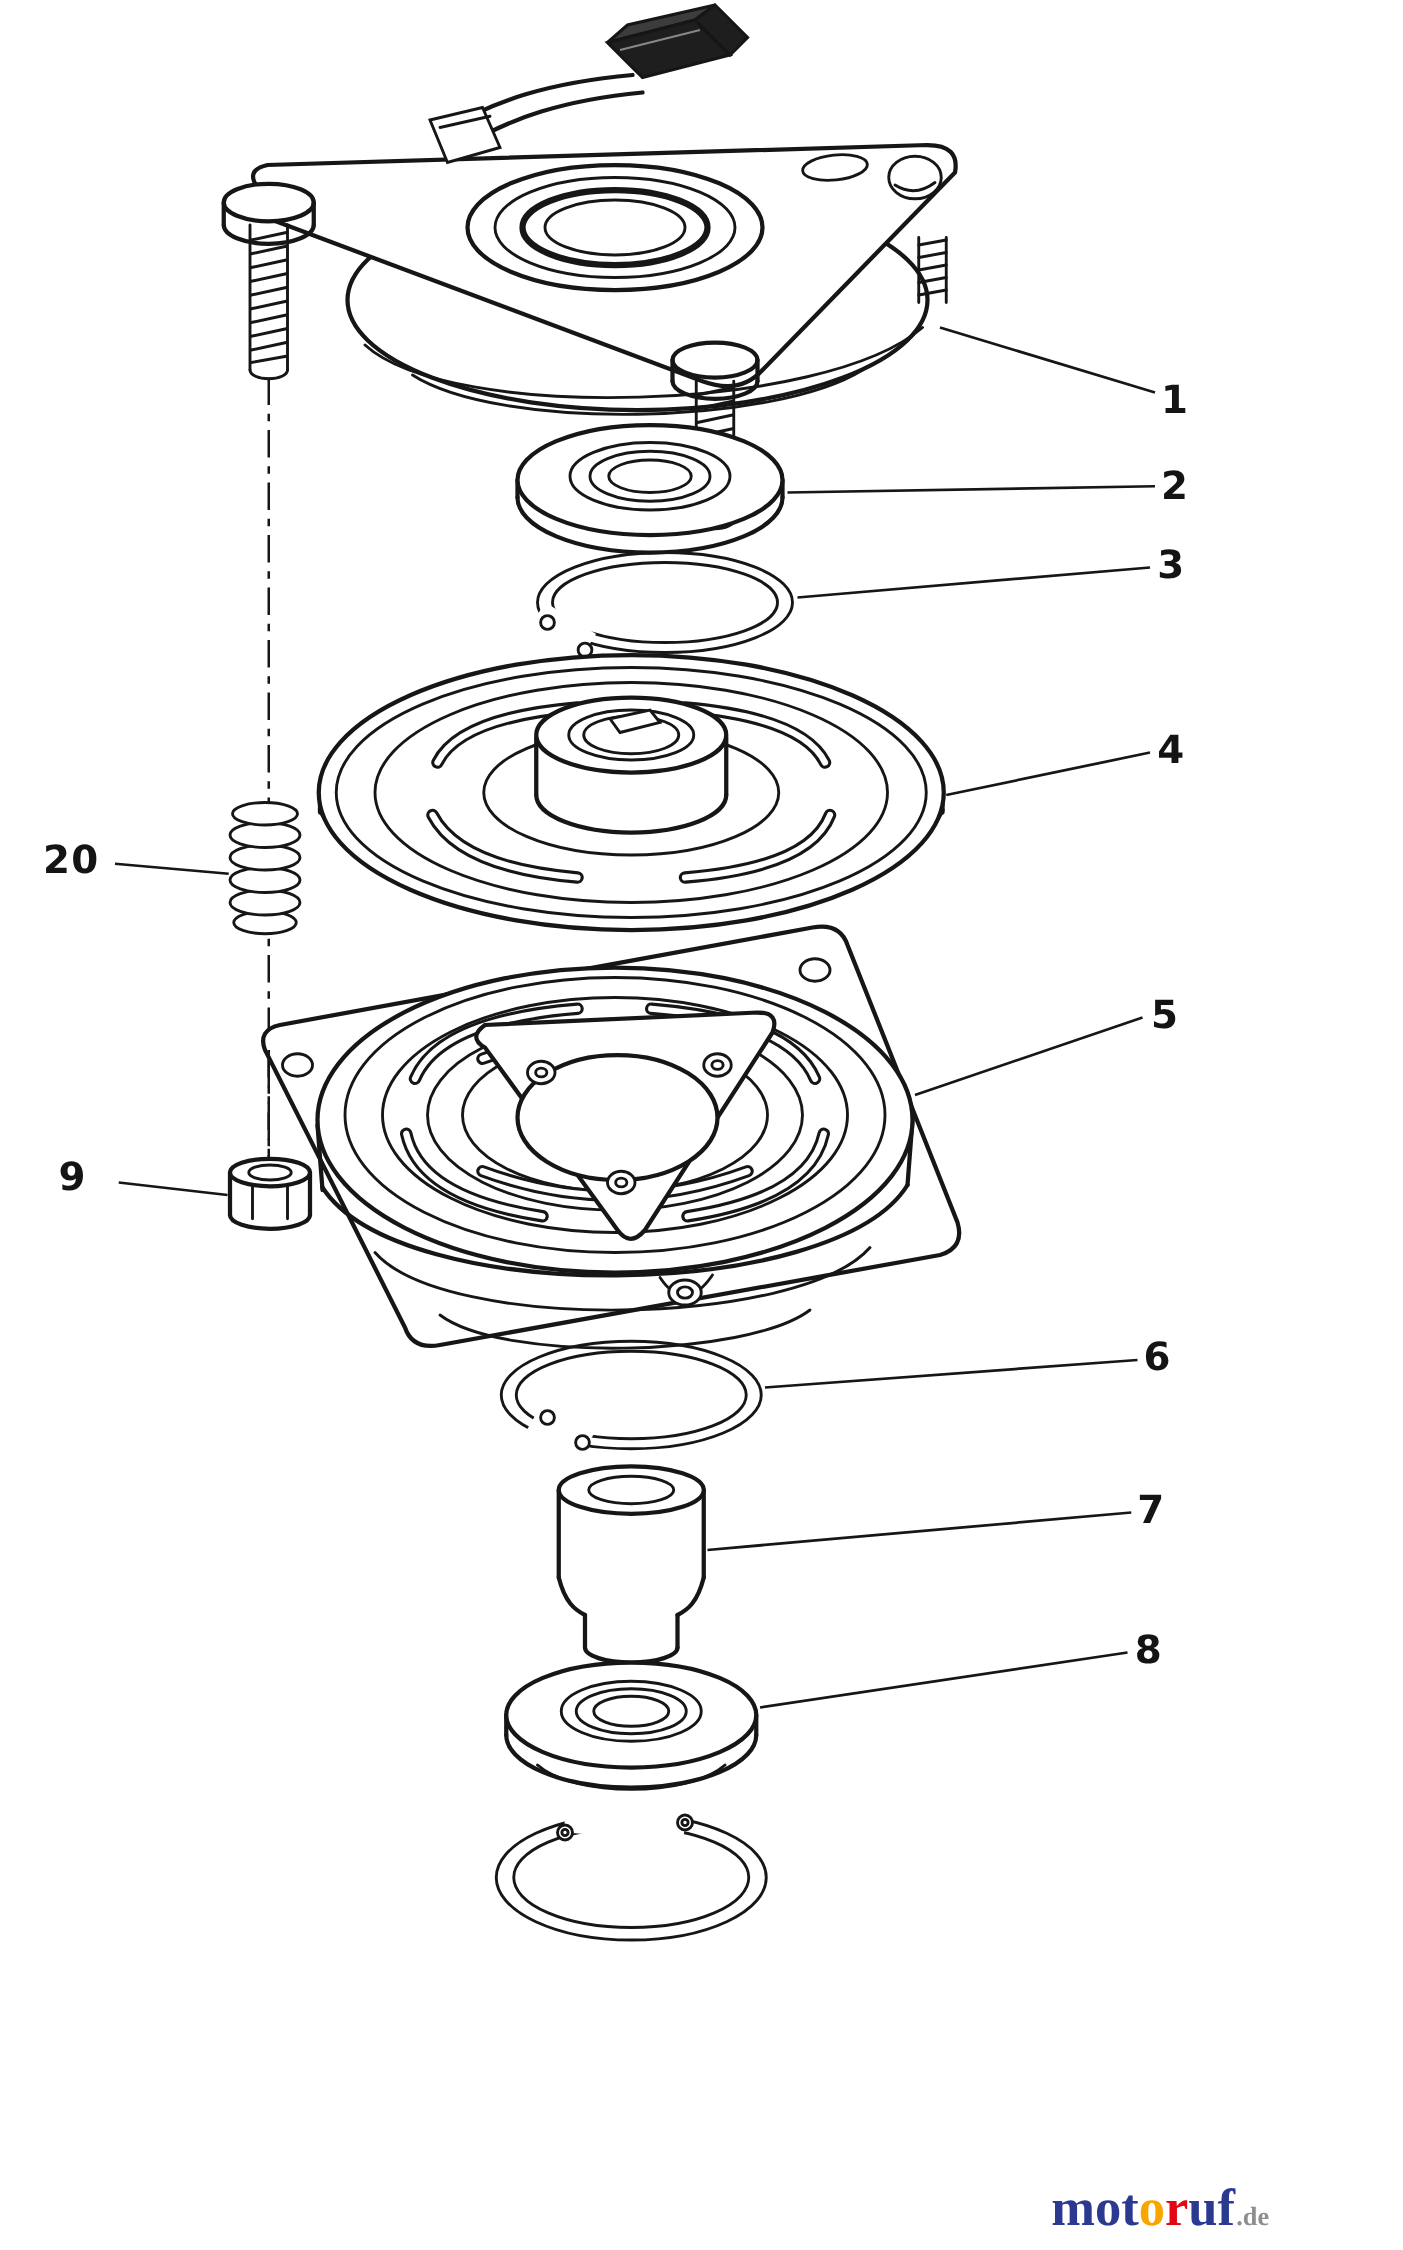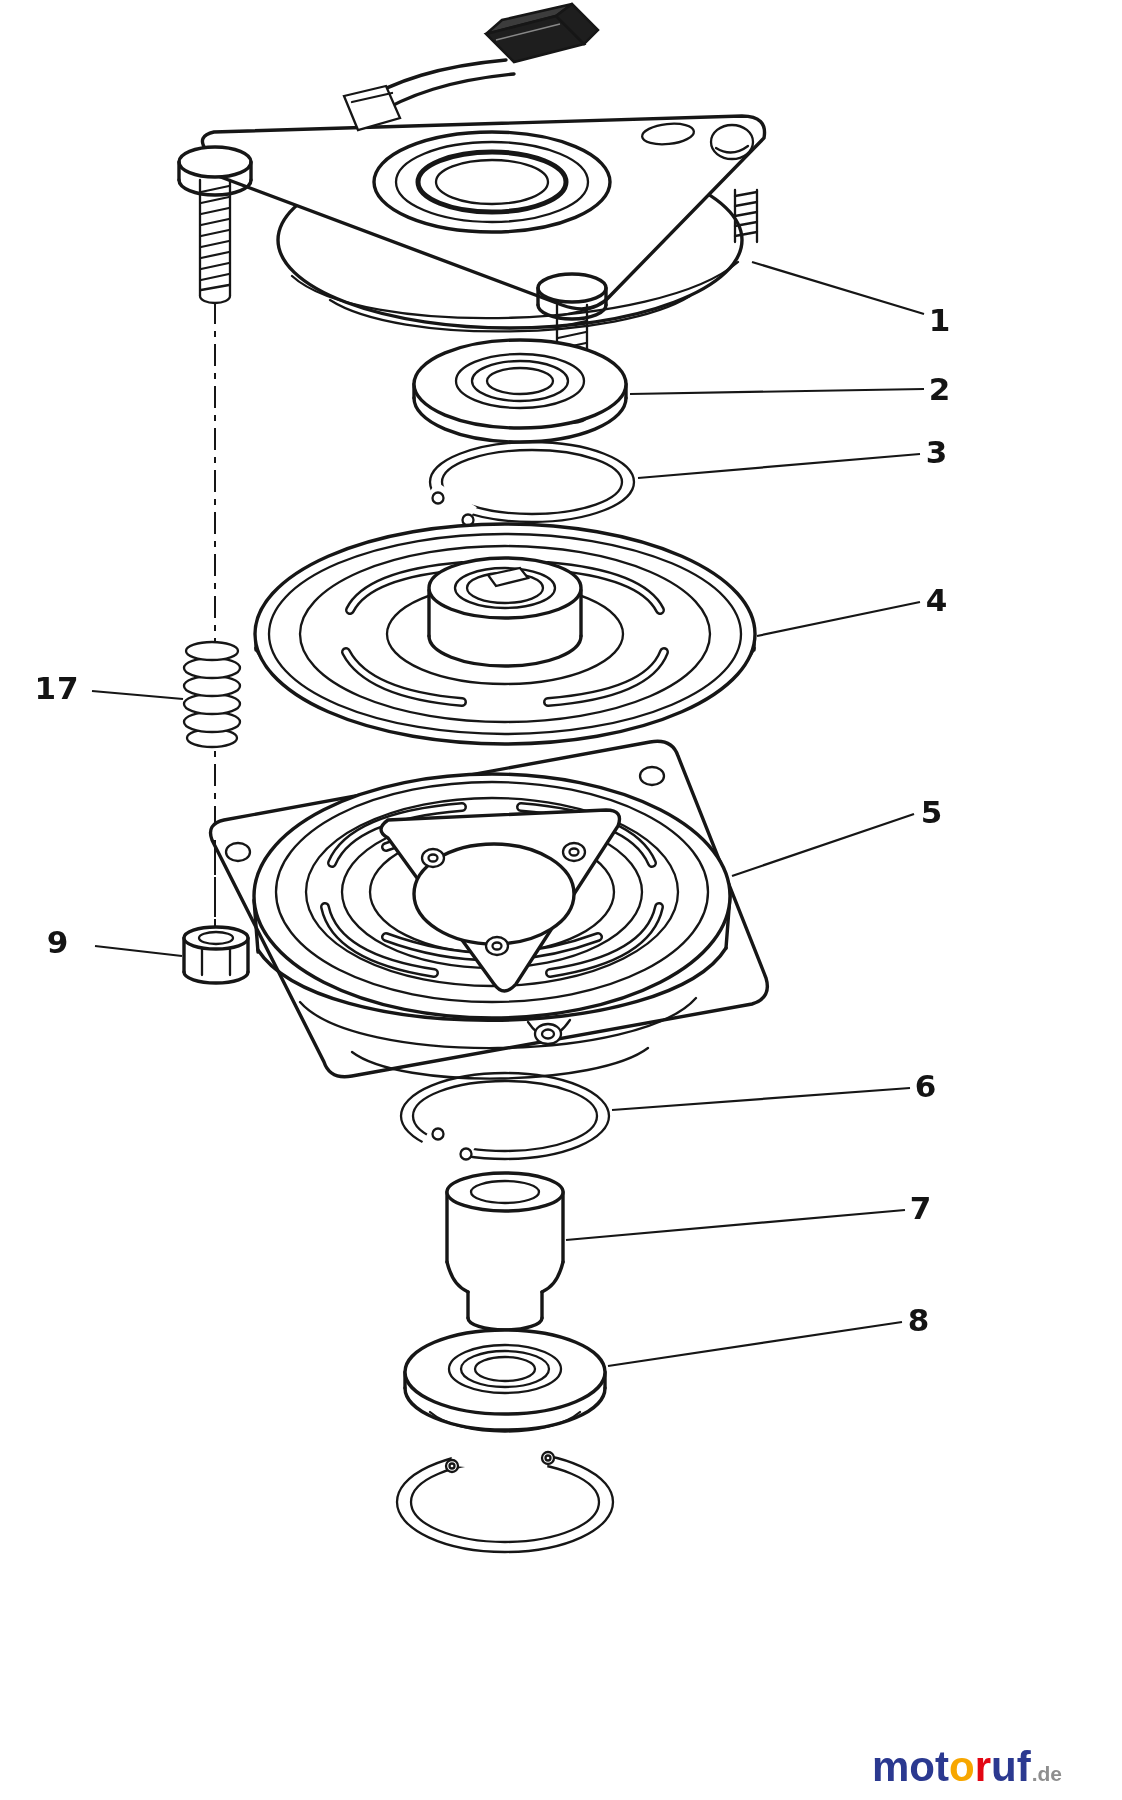--- a/index.html
+++ b/index.html
@@ -1,22 +1,22 @@
 <!DOCTYPE html>
 <html><head>
 <meta charset="utf-8">
 <style>
   html,body{margin:0;padding:0;background:#ffffff;}
   .stage{position:relative;width:1122px;height:1800px;background:#ffffff;overflow:hidden;
          font-family:"DejaVu Sans",sans-serif;}
   .stage svg{position:absolute;left:0;top:0;}
   .callout{position:absolute;transform:translate(-50%,-50%);font-weight:bold;font-size:31px;
            color:#141414;letter-spacing:1px;font-family:"DejaVu Sans",sans-serif;}
-  .logo{position:absolute;left:872px;top:1746px;white-space:nowrap;
-        font-family:Liberation Sans, sans-serif;font-weight:bold;font-size:42px;line-height:1;}
+  .logo{position:absolute;left:841px;top:1746px;white-space:nowrap;
+        font-family:Liberation Serif, serif;font-weight:bold;font-size:42px;line-height:1;}
   .logo-word span{display:inline-block;}
   .logo-suffix{font-size:21px;font-weight:bold;margin-left:1px;}
   
   .s3{stroke:#161616;stroke-width:3.4;fill:none;stroke-linecap:round;}
   .s2{stroke:#161616;stroke-width:2.3;fill:none;stroke-linecap:round;}
   .fw{fill:#ffffff;stroke:#161616;stroke-width:3.4;}
   .fw2{fill:#ffffff;stroke:#161616;stroke-width:2.3;}
   .slotb{stroke:#161616;stroke-width:10;fill:none;stroke-linecap:round;}
   .slotw{stroke:#ffffff;stroke-width:5;fill:none;stroke-linecap:round;}
   .lead{stroke:#161616;stroke-width:2.2;fill:none;}
@@ -246,19 +246,19 @@
 
   <div class="callout" style="left:940px;top:320px">1</div>
   <div class="callout" style="left:940px;top:389px">2</div>
   <div class="callout" style="left:937px;top:452px">3</div>
   <div class="callout" style="left:937px;top:600px">4</div>
   <div class="callout" style="left:932px;top:812px">5</div>
   <div class="callout" style="left:926px;top:1086px">6</div>
   <div class="callout" style="left:921px;top:1208px">7</div>
   <div class="callout" style="left:919px;top:1320px">8</div>
   <div class="callout" style="left:58px;top:942px">9</div>
-  <div class="callout" style="left:57px;top:688px">17</div>
+  <div class="callout" style="left:57px;top:688px">20</div>
 
   <div class="logo">
     <span class="logo-word"><span style="color: rgb(43, 57, 144);">m</span><span style="color: rgb(43, 57, 144);">o</span><span style="color: rgb(43, 57, 144);">t</span><span style="color: rgb(247, 166, 0);">o</span><span style="color: rgb(227, 6, 19);">r</span><span style="color: rgb(43, 57, 144);">u</span><span style="color: rgb(43, 57, 144);">f</span></span><span class="logo-suffix" style="color: rgb(142, 142, 142);">.de</span>
   </div>
 
 </div>
 
 </body></html>

